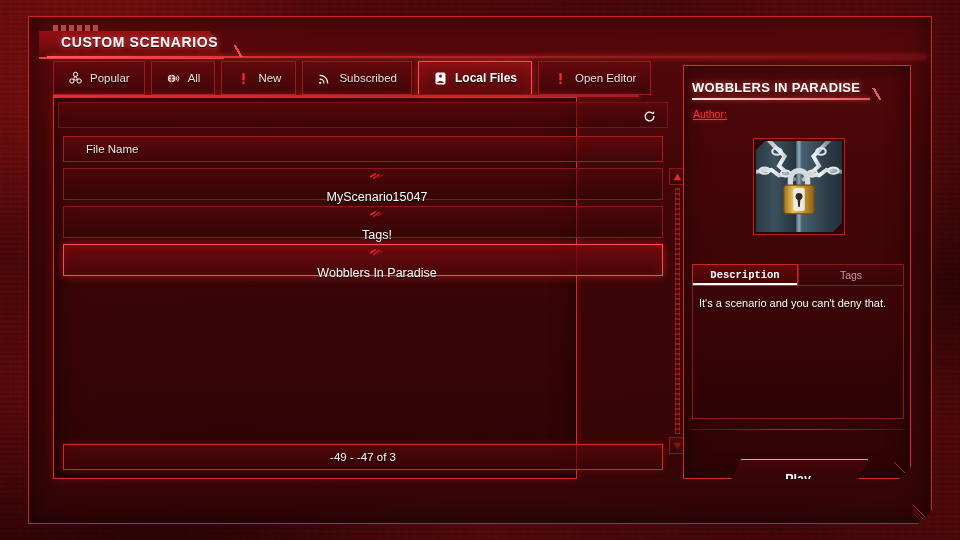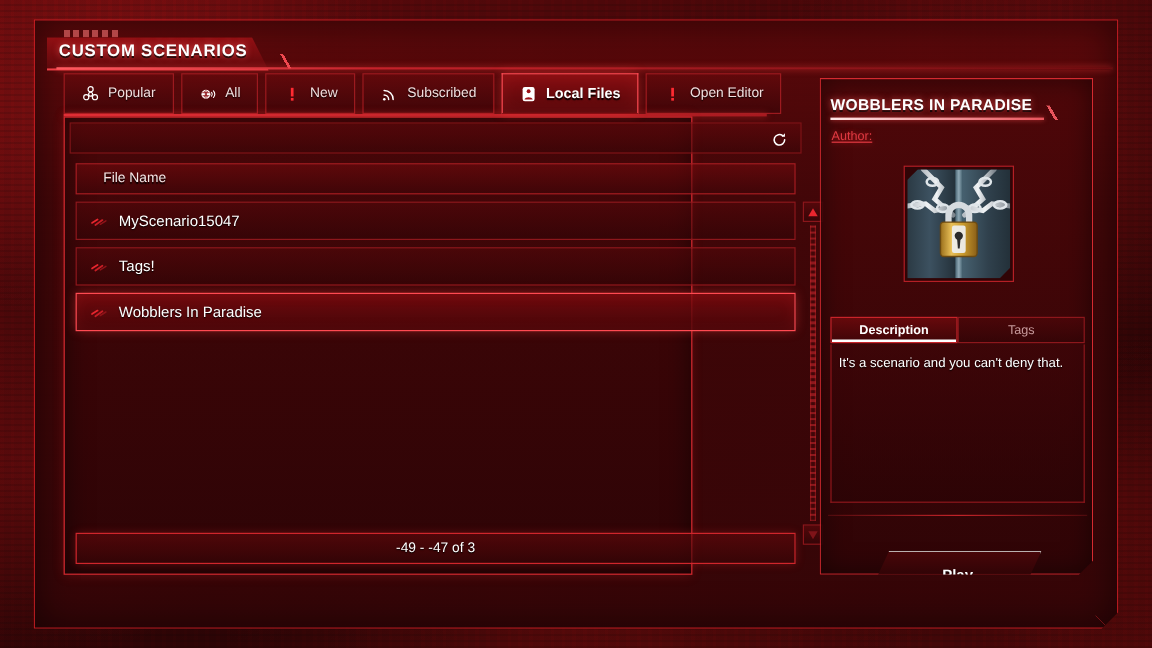--- a/index.html
+++ b/index.html
@@ -54,21 +54,21 @@
   .titlebar{
     position:absolute; left:10px; top:8px; width:884px; height:36px;
   }
   .title-plate{
     position:absolute; left:0; top:6px; height:28px; width:185px;
     background: linear-gradient(180deg, rgba(150,16,20,.95), rgba(96,9,12,.95));
     border-bottom: 2px solid #f04048;
     clip-path: polygon(0 0, calc(100% - 14px) 0, 100% 100%, 0 100%);
   }
   .title-text{
-    position:absolute; left:10px; top:9px;
+    position:absolute; left:22px; top:9px;
     font-size:14px; font-weight:bold; letter-spacing:.6px; color:#ffffff;
     text-shadow: 0 0 6px rgba(255,90,90,.9), 0 1px 0 #000;
     z-index: 3;
   }
   .title-underline{
     position:absolute; left:8px; top:31px; width:880px; height:2px;
     background: linear-gradient(90deg, #ff5a60 0%, #c6222a 30%, rgba(150,20,24,.45) 100%);
     box-shadow: 0 0 5px rgba(255,60,60,.7);
   }
   .title-tick{
@@ -140,23 +140,24 @@
     display:flex; align-items:center; padding-left:22px;
     font-size:11.5px; color:#f4e6e6; text-shadow:0 1px 1px #000;
   }
   .rows{
     position:absolute; left:9px; top:70px; width:600px; height:270px;
   }
   .row{
     position:relative; height:32px; margin-bottom:6px;
     border:1px solid #8d171c;
     background: linear-gradient(180deg, rgba(84,7,10,.55), rgba(48,4,6,.60));
-    display:flex; align-items:center; gap:9px; padding-left:12px;
+    display:flex; align-items:center; gap:9px; padding-left:28px;
     font-size:12.5px; color:#ffffff; text-shadow:0 1px 1px #000;
     cursor:pointer;
+    flex-direction:column;
   }
   .row.selected{
     border:1px solid #ff4a52;
     background: linear-gradient(180deg, rgba(124,10,14,.80), rgba(72,6,9,.84));
     box-shadow: 0 0 9px rgba(255,60,60,.4), inset 0 0 12px rgba(255,50,50,.12);
   }
   .claw{ width:14px; height:12px; flex:none; }
 
   
   .scrollbar{
@@ -238,20 +239,21 @@
   .dtab{
     flex:1; height:22px; display:flex; align-items:center; justify-content:center;
     border:1px solid #8d171c; font-size:10.5px; color:#c79a9c; cursor:pointer;
     background: linear-gradient(180deg, rgba(82,7,10,.6), rgba(48,4,6,.6));
   }
   .dtab.active{
     color:#ffffff; font-weight:bold;
     border-color:#c9242a;
     background: linear-gradient(180deg, rgba(116,10,13,.75), rgba(64,5,8,.78));
     box-shadow: inset 0 -2px 0 #ffffff;
+    font-family: Liberation Mono, monospace;
   }
   .desc-box{
     position:absolute; left:8px; top:221px; width:212px; height:132px;
     border:1px solid #8d171c; border-top:none;
     background: linear-gradient(180deg, rgba(62,5,8,.55), rgba(40,3,5,.6));
     padding:9px 6px; font-size:11px; color:#ffffff; line-height:1.4;
     text-shadow:0 1px 1px #000;
   }
   .dp-sep{
     position:absolute; left:6px; top:363px; width:216px; height:1px;

